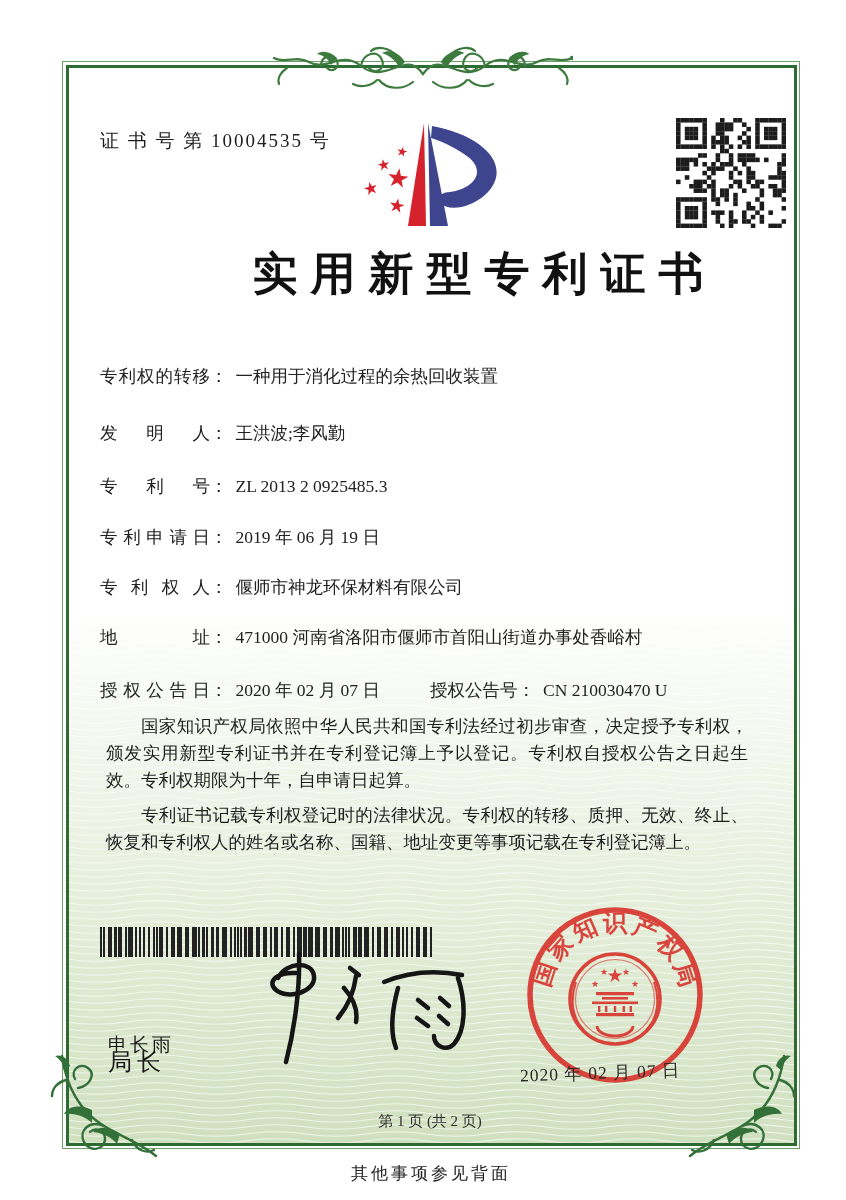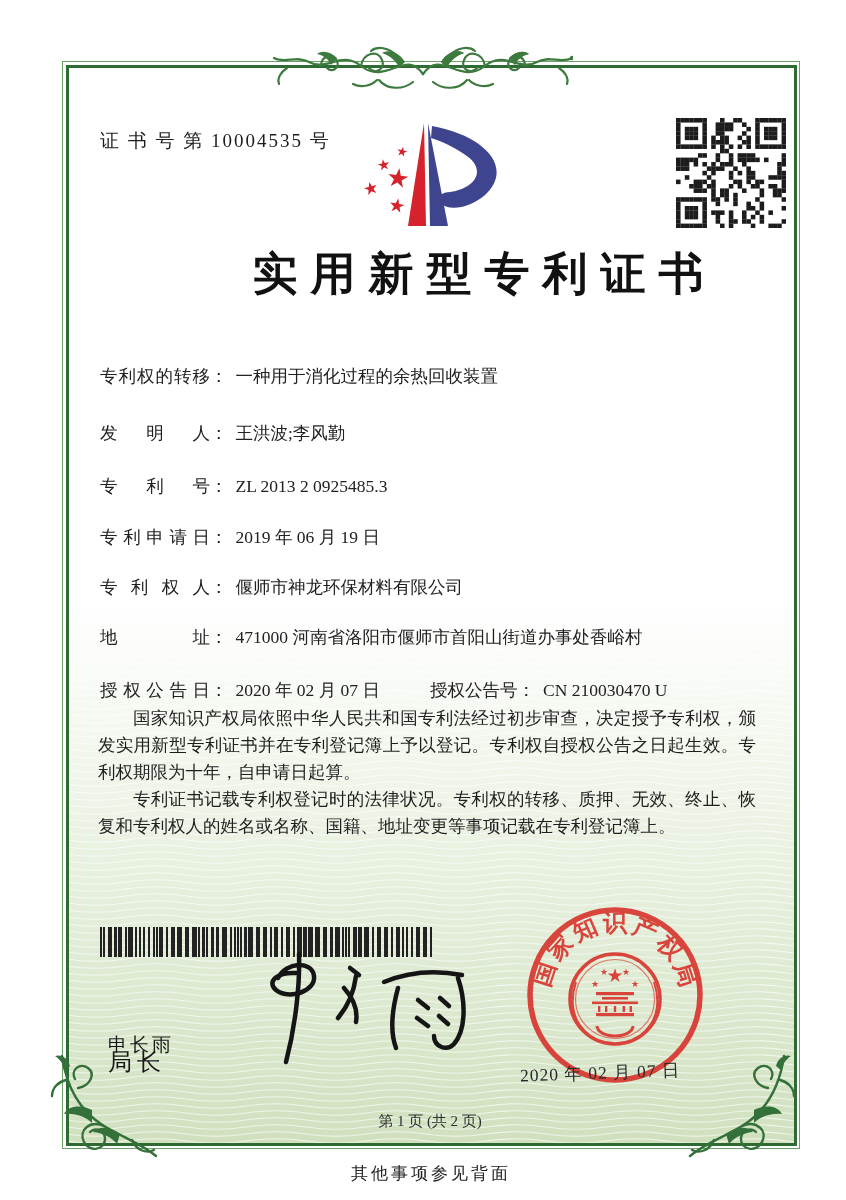--- a/index.html
+++ b/index.html
@@ -29,21 +29,21 @@
 
   .row{position:absolute;left:100px;width:660px;font-size:17.5px;color:#212121;white-space:nowrap;}
   .flabel{display:inline-block;width:110px;text-align-last:justify;text-align:justify;color:#212121;}
   .colon{margin-right:8px;}
   .r0{top:364px}.r1{top:421px}.r2{top:474px}.r3{top:525px}.r4{top:575px}.r5{top:625px}.r6{top:678px}
   .pair-right{position:absolute;left:330px;top:0;}
   .pair-right .flabel{width:auto;text-align-last:auto;font-family:Liberation Serif, serif;}
 
   .body-text{position:absolute;left:98px;top:705px;width:658px;font-size:17.5px;
              line-height:27px;color:#1e1e1e;text-align:justify;}
-  .body-text p{margin:0;text-indent:2em;}
+  .body-text p{margin:8px;text-indent:2em;}
 
   .barcode{position:absolute;left:100px;top:925px;}
 
   .director-label{position:absolute;left:108px;top:1046px;font-size:24px;letter-spacing:5px;color:#171717;}
   .director-name{position:absolute;left:108px;top:1032px;font-size:19px;letter-spacing:3px;color:#171717;}
   .signature{position:absolute;left:226px;top:948px;}
 
   .seal{position:absolute;left:524px;top:904px;opacity:.92;}
   .seal-date{position:absolute;left:520px;top:1060px;width:200px;font-size:17.5px;color:#2a2a2a;
              letter-spacing:1px;transform:rotate(-2deg);}

